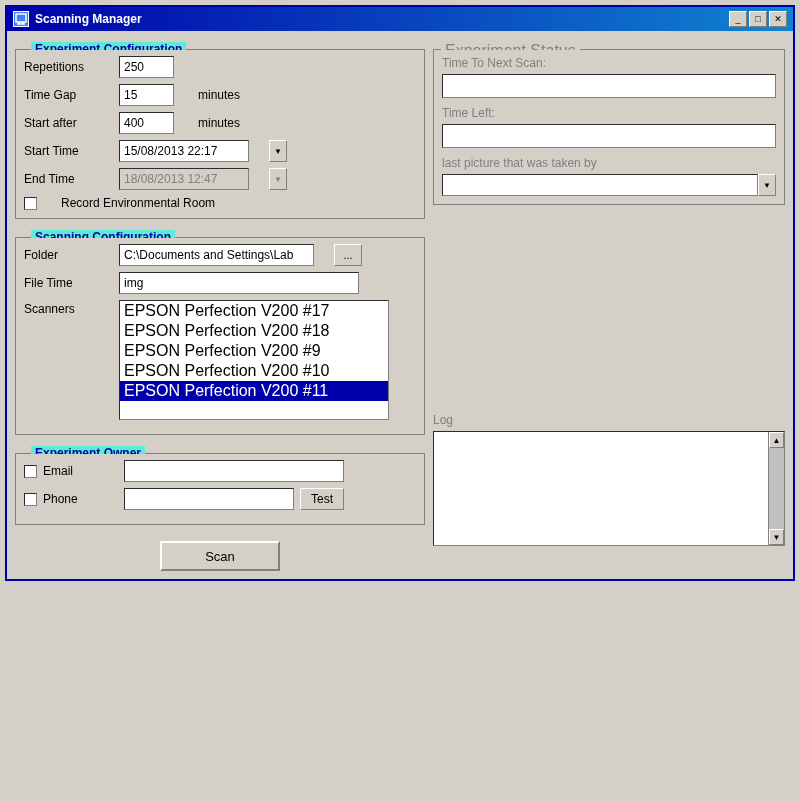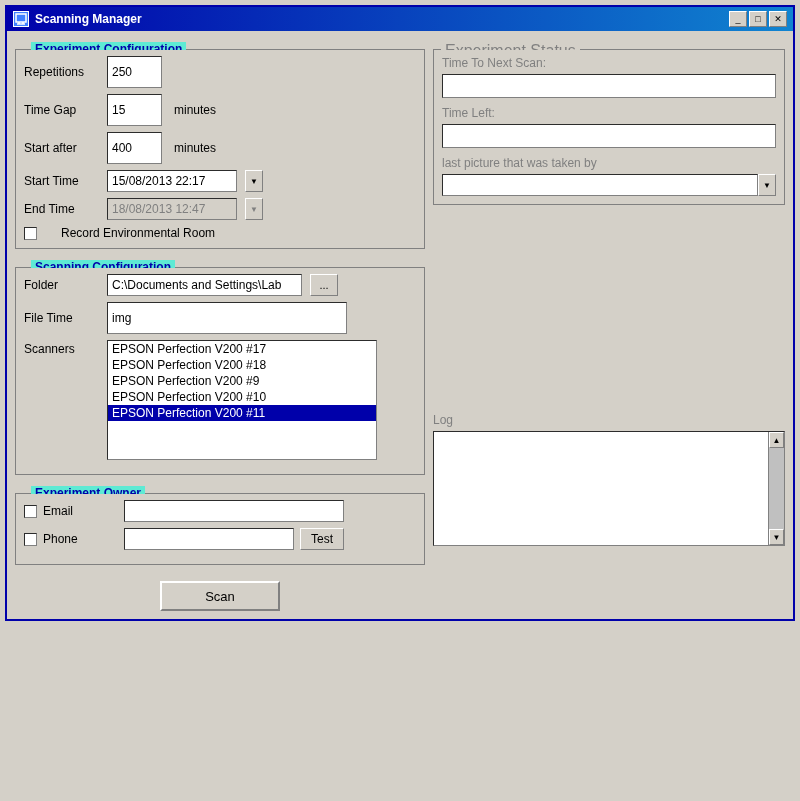--- a/index.html
+++ b/index.html
@@ -93,33 +93,33 @@
       padding: 0 4px;
       color: #0000aa;
       font-weight: bold;
       font-size: 12px;
       text-align: right;
     }
     .form-row {
       display: flex;
       align-items: center;
       margin-bottom: 6px;
-      gap: 8px;
+      gap: 20px;
     }
     .form-label {
       width: 75px;
       color: #000;
       font-size: 12px;
     }
     .form-input {
       border: 1px inset #808080;
       background: white;
       padding: 2px 4px;
       font-size: 12px;
-      height: 32px;
+      height: 22px;
     }
     .form-input.small { width: 55px; }
     .form-input.large { width: 240px; }
     .unit-label {
       font-size: 12px;
       color: #000;
       margin-left: 4px;
     }
     .datetime-input {
       border: 1px inset #808080;
@@ -210,21 +210,21 @@
     }
     .scanner-list {
       width: 270px;
       border: 1px inset #808080;
       background: white;
       height: 120px;
       overflow-y: auto;
     }
     .scanner-item {
       padding: 1px 4px;
-      font-size: 12px;
+      font-size: 16px;
       cursor: pointer;
     }
     .scanner-item.selected {
       background: #0000aa;
       color: white;
     }
     .status-label {
       font-size: 12px;
       color: #808080;
       margin-bottom: 4px;

